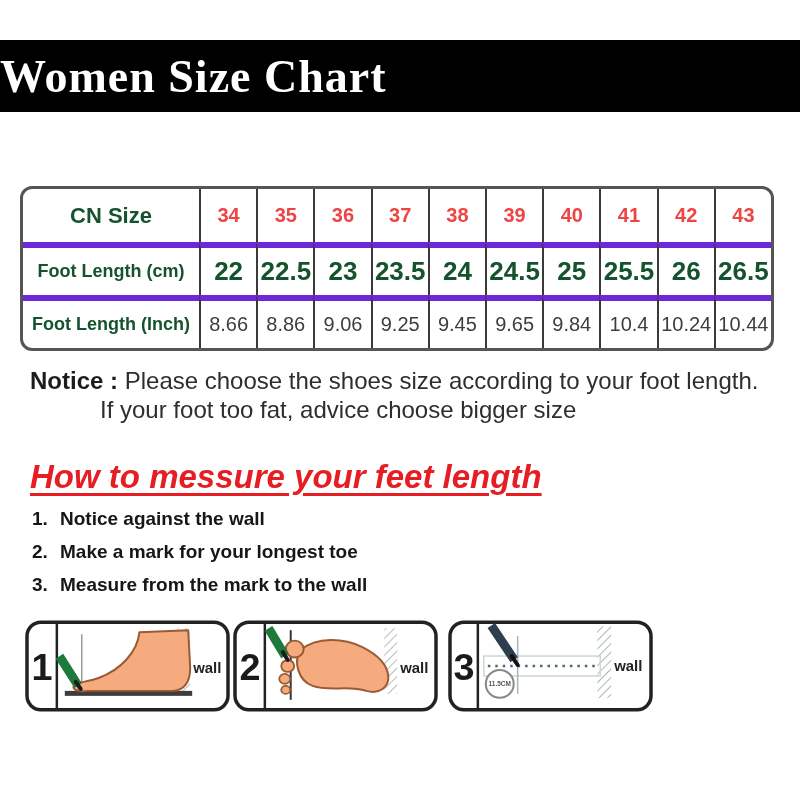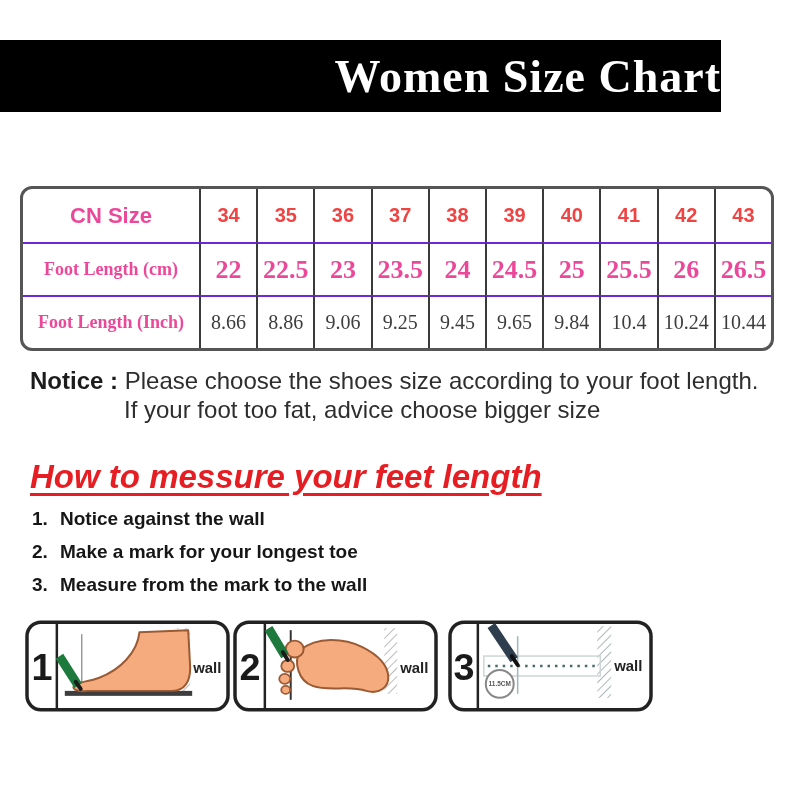--- a/index.html
+++ b/index.html
@@ -1,42 +1,42 @@
 <!DOCTYPE html>
 <html><head>
 <meta charset="utf-8">
 <style>
   html,body{margin:0;padding:0;background:#fff;}
   .page{position:relative;width:800px;height:800px;background:#fff;overflow:hidden;
         font-family:"Liberation Sans",sans-serif;}
 
   
-  .banner{position:absolute;left:0;top:40px;width:721px;height:72px;background:#000;
-          display:flex;align-items:center;justify-content:flex-end;}
+  .banner{position:absolute;left:0;top:40px;width:800px;height:72px;background:#000;
+          display:flex;align-items:center;justify-content:flex-start;}
   .banner .title{color:#fff;font-family:"Liberation Serif",serif;font-weight:bold;
           font-size:46px;letter-spacing:1px;}
 
   
   .size-table{position:absolute;left:20px;top:186px;width:748px;background:#fff;
           border:3px solid #555;border-radius:12px;display:grid;
           grid-template-columns:176px repeat(10,1fr);}
   .cell{height:53px;display:flex;align-items:center;justify-content:center;
-          box-sizing:border-box;color:#ec4899;}
+          box-sizing:border-box;color:#14532d;}
   .vline{border-left:2px solid #3a3a3a;}
-  .hline{border-top:2px solid #6d28d9;font-family:Liberation Serif, serif;}
+  .hline{border-top:6px solid #6d28d9;}
   .lbl0{font-size:22px;font-weight:bold;}
   .lbl{font-size:18px;font-weight:bold;}
   .red{color:#ef4444;font-weight:bold;font-size:20px;}
   .cm{font-size:26px;font-weight:bold;}
   .inch{font-size:20px;color:#3d3d3d;}
 
   
   .notice{position:absolute;left:30px;top:366px;font-size:24px;color:#2e2e2e;line-height:29px;}
   .notice .nlabel{font-weight:bold;color:#1c1c1c;}
-  .notice .line2{margin-left:94px;}
+  .notice .line2{margin-left:70px;}
 
   
   .howto{position:absolute;left:30px;top:458px;font-size:33px;font-weight:bold;
          font-style:italic;color:#e61e23;text-decoration:underline;
          text-underline-offset:5px;}
   .steps{position:absolute;left:32px;top:508px;font-size:19px;font-weight:bold;color:#161616;}
   .step{display:flex;margin-bottom:11px;}
   .step .num{width:28px;}
 
   

